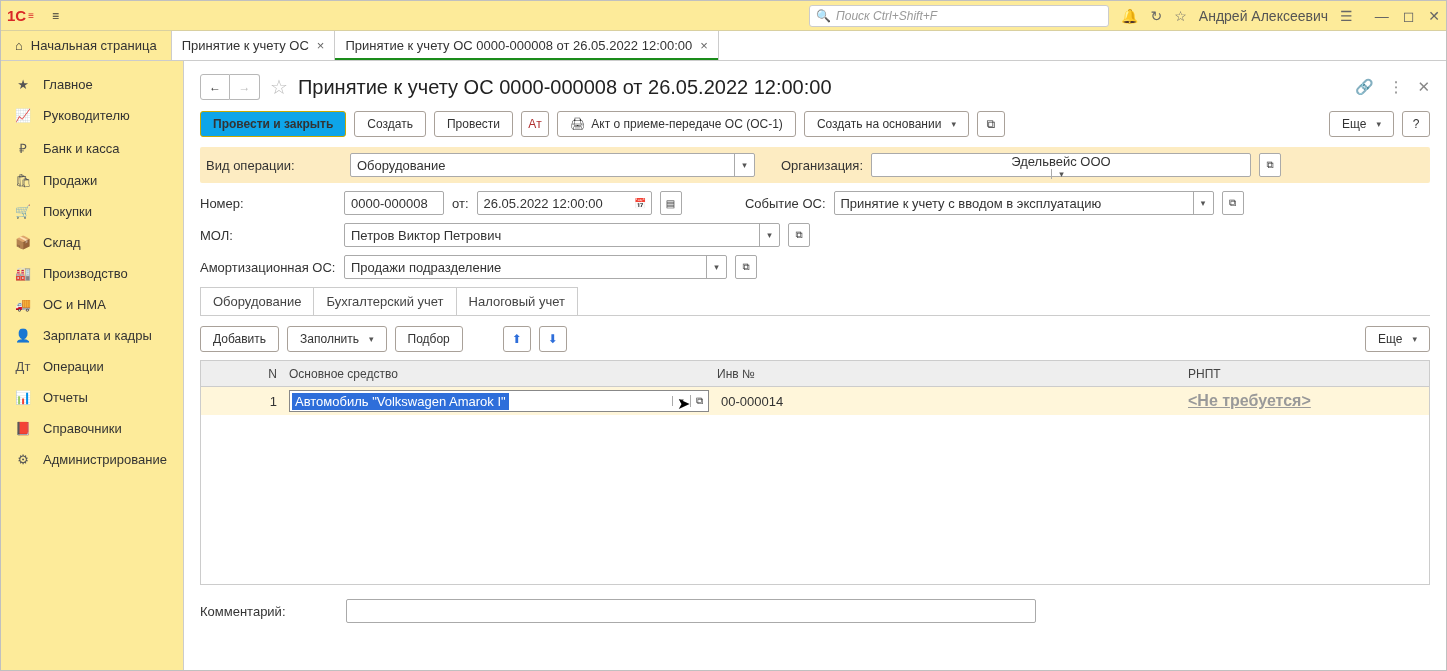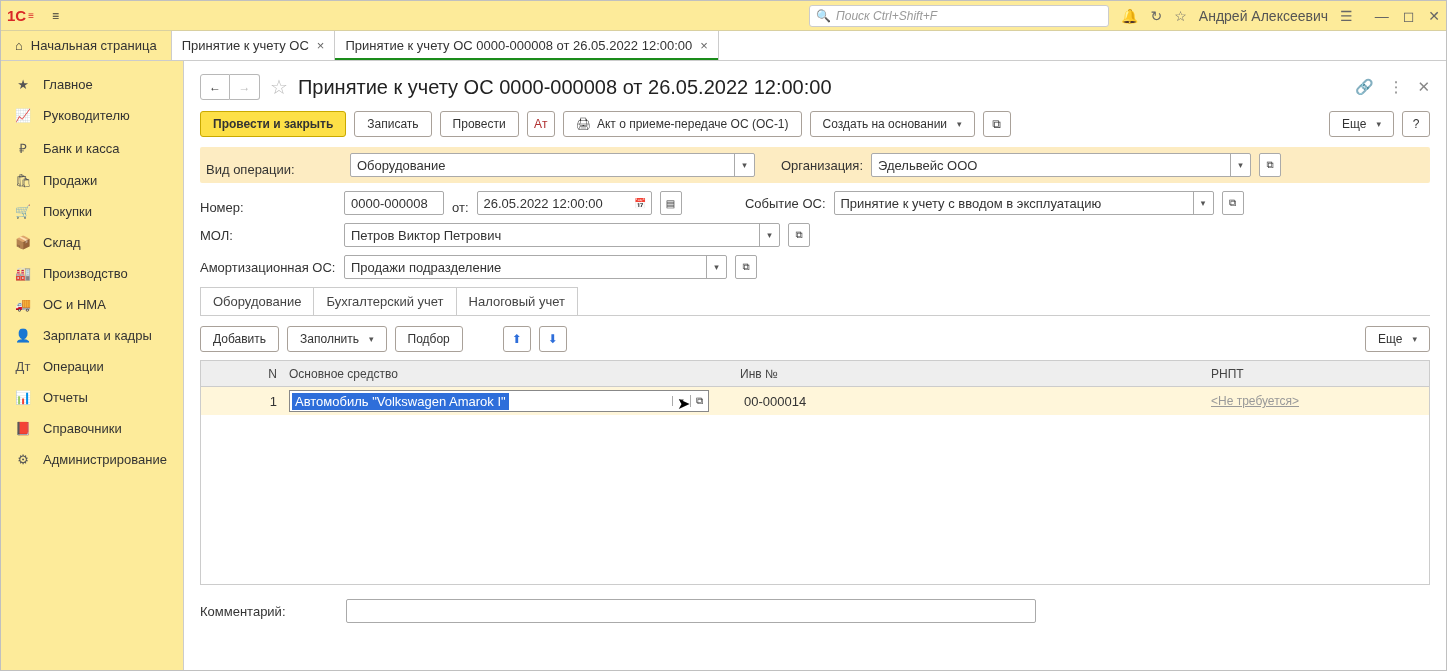--- a/index.html
+++ b/index.html
@@ -39,62 +39,62 @@
 .nav-btns .nb { width:30px; height:26px; border:1px solid #b8b8b8; background:#fff; display:flex;align-items:center;justify-content:center; cursor:pointer;}
 .nav-btns .nb:first-child{border-radius:3px 0 0 3px;}
 .nav-btns .nb:last-child{border-left:none;border-radius:0 3px 3px 0; color:#bbb;}
 .star { font-size:20px; color:#bbb; cursor:pointer;}
 .doc-title { font-size:20px; color:#222; }
 .toolbar1 .right { margin-left:auto; display:flex; gap:14px; align-items:center;}
 .toolbar1 .right .ic { color:#888; cursor:pointer; font-size:15px;}
 
 .cmdbar { display:flex; align-items:center; gap:8px; margin-top:6px; margin-bottom:10px;}
 .btn { height:26px; padding:0 12px; border:1px solid #a9a199; background:#fff; border-radius:3px; font-size:12px; cursor:pointer; display:flex;align-items:center; gap:6px;}
-.btn.primary { background:#fde047; border-color:#c9a900; font-weight:bold;}
+.btn.primary { background:#0ea5e9; border-color:#c9a900; font-weight:bold;}
 .btn.small { padding:0 6px; width:28px; justify-content:center;}
 .btn.dd::after { content:"▾"; font-size:9px; margin-left:4px; color:#555;}
 .cmdbar .spacer { flex:1; }
 
 .form-area { }
 .form-row { display:flex; align-items:center; margin-bottom:8px; gap:8px;}
 .form-row.hl { background:#fdecc2; padding:6px 6px; border-radius:2px;}
 .lbl { width:136px; font-size:13px; color:#333;}
 .fld { height:24px; border:1px solid #aaa; background:#fff; border-radius:2px; display:flex; align-items:center; }
 .fld .val { flex:1; padding:0 6px; font-size:13px;}
 .fld .dd { width:20px; text-align:center; border-left:1px solid #aaa; cursor:pointer; font-size:9px; color:#555; height:100%; display:flex;align-items:center;justify-content:center;}
 .fld .ext { width:20px; text-align:center; cursor:pointer; font-size:10px; color:#555; height:100%; display:flex;align-items:center;justify-content:center;}
-.col-l { display:flex; align-items:flex-end; gap:8px; flex:0 0 auto;}
+.col-l { display:flex; align-items:center; gap:8px; flex:0 0 auto;}
 .col-r { display:flex; align-items:center; gap:8px; margin-left:18px;}
 .lbl2 { font-size:13px; text-align:right;}
 .ext-btn { width:22px; height:24px; border:1px solid #aaa; background:#fff; border-radius:2px; display:flex;align-items:center;justify-content:center; cursor:pointer; font-size:10px;}
 
 .subtabs { display:flex; border-bottom:1px solid #ccc; margin-top:6px; }
 .subtabs .st { padding:6px 12px; border:1px solid #ccc; border-bottom:none; font-size:13px; cursor:pointer; margin-right:-1px; background:#fff; color:#444;}
 .subtabs .st.active { border-bottom:2px solid #d92626; position:relative; top:1px; background:#fff;}
 
 .tblcmd { display:flex; align-items:center; gap:8px; margin-top:10px; margin-bottom:8px;}
 .tblcmd .btn.arrow { width:28px; padding:0; justify-content:center;}
 .tblcmd .spacer{flex:1;}
 
 .grid { border:1px solid #ccc; height:225px; display:flex; flex-direction:column;}
 .grid .hdr { display:flex; background:#eee; border-bottom:1px solid #ccc; height:26px; align-items:center; padding:0 8px;}
 .grid .hdr .c { font-size:12px; color:#444;}
 .grid .row { display:flex; align-items:center; height:28px; padding:0 8px; background:#fff6da;}
 .c-n { width:80px; text-align:right; padding-right:12px;}
 .c-os { width:420px;}
-.c-inv { width:455px; padding-left:8px;margin-left:23px;}
+.c-inv { width:455px; padding-left:8px;}
 .c-rn { flex:1; padding-left:8px;margin-left:16px;}
 
 .cell-edit { display:flex; align-items:center; height:22px; border:1px solid #888; background:#fff;}
 .cell-edit .sel { background:#2e6eda; color:#fff; padding:1px 3px; font-size:13px; margin-left:2px;}
 .cell-edit .cdd { width:18px; text-align:center; border-left:1px solid #aaa; font-size:9px; cursor:pointer;}
 .cell-edit .cext { width:18px; text-align:center; border-left:1px solid #aaa; font-size:10px; cursor:pointer;}
 
 .row .inv-val { font-size:13px; color:#333; padding-left:4px;}
-.row .rn-val { font-size:12px; color:#999; text-decoration:underline;}
+.row .rn-val { font-size:16px; color:#999; text-decoration:underline;font-weight:bold;}
 
 .cursor { position:absolute; pointer-events:none; font-size:16px; color:#000;}
 
 .commentrow { display:flex; align-items:center; gap:10px; margin-top:14px;}
 .commentrow .cfld { flex:0 0 690px; height:24px; border:1px solid #aaa; border-radius:2px;}
 
 .link-icon{color:#888;}
 </style>
 </head>
 <body>
@@ -205,21 +205,21 @@
         <span class="doc-title">Принятие к учету ОС 0000-000008 от 26.05.2022 12:00:00</span>
         <div class="right">
           <span class="ic link-icon">🔗</span>
           <span class="ic">⋮</span>
           <span class="ic">✕</span>
         </div>
       </div>
 
       <div class="cmdbar">
         <div class="btn primary">Провести и закрыть</div>
-        <div class="btn">Записать</div>
+        <div class="btn">Создать</div>
         <div class="btn">Провести</div>
         <div class="btn small" style="color:#b03030;">Aт</div>
         <div class="btn">
             <span>🖨</span>
             <span>Акт о приеме-передаче ОС (ОС-1)</span>
           </div>
         <div class="btn dd">Создать на основании</div>
         <div class="btn small">⧉</div>
         <div class="spacer"></div>
         <div class="btn dd">Еще</div>
@@ -231,21 +231,21 @@
         <div class="form-row hl">
           <div class="col-l">
             <span class="lbl">Вид операции:</span>
             <div class="fld" style="width:405px;">
               <span class="val">Оборудование</span>
               <span class="dd">▾</span>
             </div>
           </div>
           <div class="col-r">
             <span class="lbl2" style="width:82px;">Организация:</span>
-            <div class="fld" style="width:380px;">
+            <div class="fld" style="width:380px;flex-direction:column;">
               <span class="val">Эдельвейс ООО</span>
               <span class="dd">▾</span>
             </div>
             <div class="ext-btn">⧉</div>
           </div>
         </div>
 
         <div class="form-row">
           <div class="col-l">
             <span class="lbl">Номер:</span>

